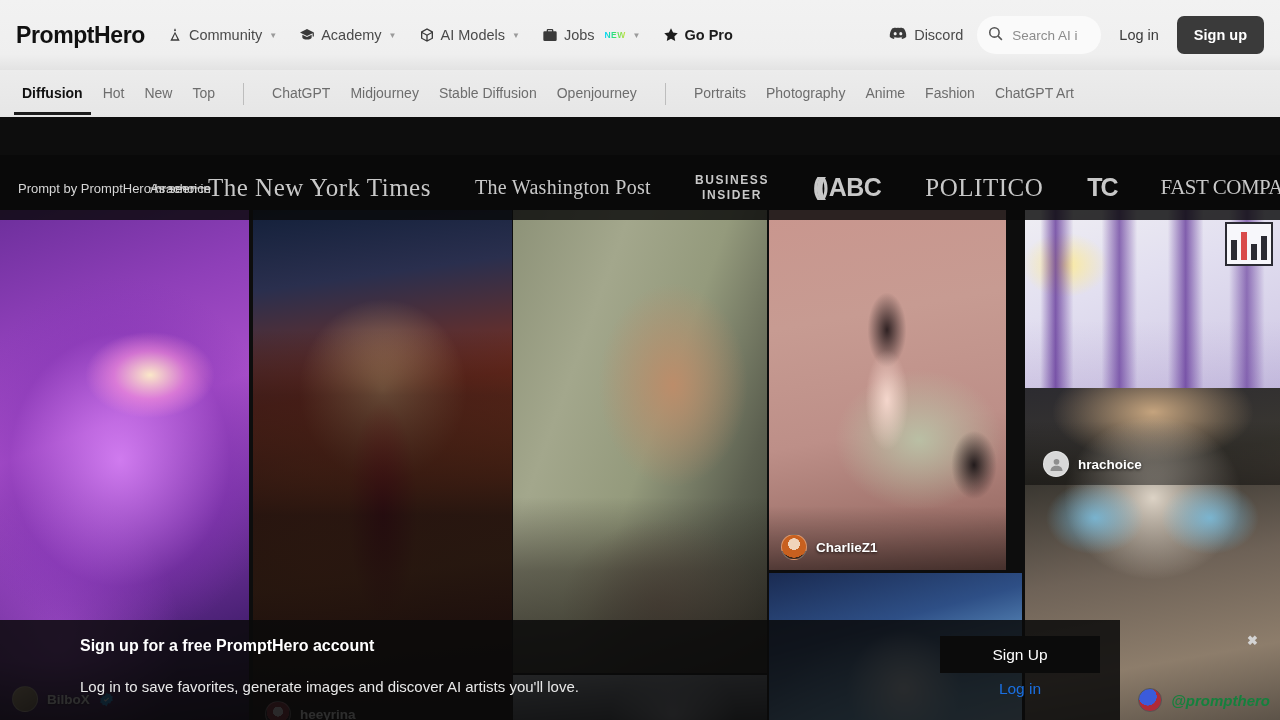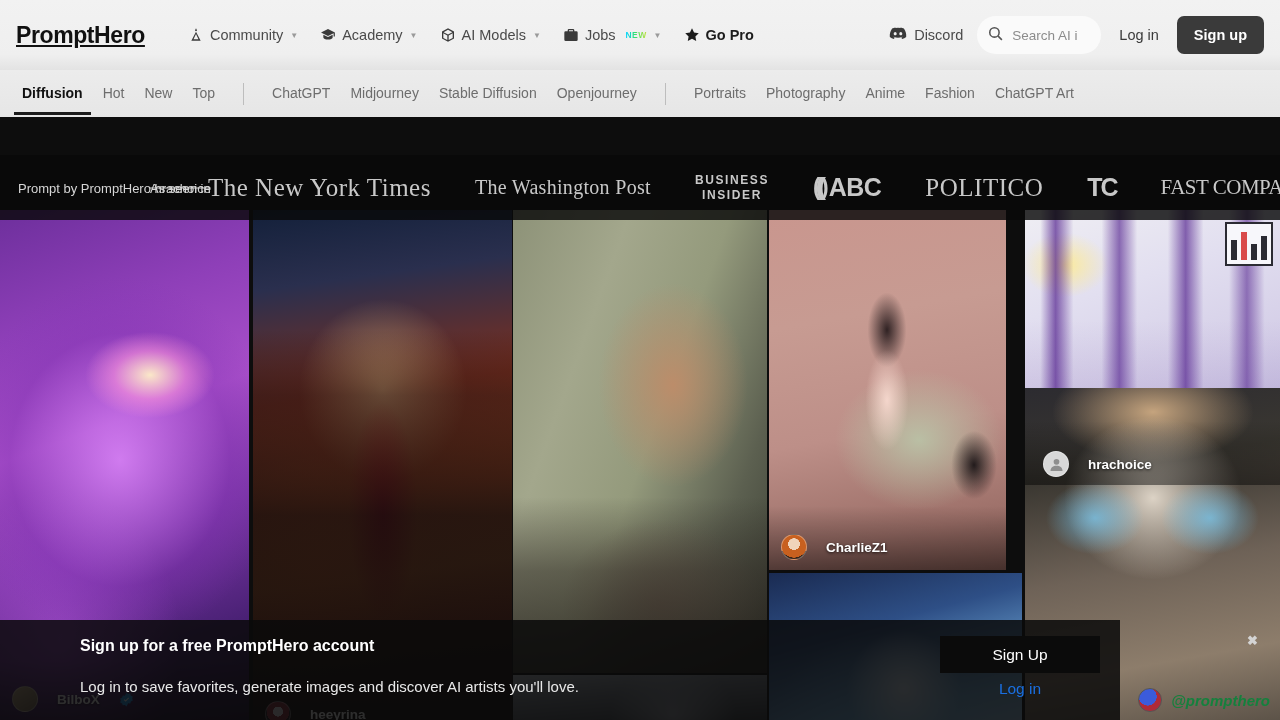--- a/index.html
+++ b/index.html
@@ -13,21 +13,21 @@
   #app { position: relative; width: 1280px; height: 720px; overflow: hidden; background:#0d0d0d; }
 
   
   .topbar {
     position: absolute; top: 0; left: 0; width: 1280px; height: 70px;
     background: linear-gradient(to bottom, #f2f2f2 0%, #efefef 78%, #e3e3e3 100%);
     display: flex; align-items: center; padding: 0 16px; z-index: 40;
   }
   .brand {
     font-size: 23px; font-weight: bold; color: #111; letter-spacing: -0.4px;
-    margin-right: 34px; white-space: nowrap; text-decoration: underline;
+    margin-right: 13px; white-space: nowrap;
   }
   .nav-main { display: flex; align-items: center; gap: 4px; text-align: center; }
   .nav-item {
     display: flex; align-items: center; gap: 6px;
     font-size: 14.5px; color: #4a4a4a; padding: 6px 9px; white-space: nowrap;
     cursor: pointer;
   }
   .nav-item .ic { display:inline-flex; width:16px; height:16px; align-items:center; justify-content:center; color:#3a3a3a; }
   .nav-item .ic svg { width: 16px; height: 16px; fill: #3a3a3a; }
   .caret { font-size: 8px; color: #9a9a9a; margin-left: 1px; }
@@ -102,21 +102,21 @@
   .logo-abc .txt { font-size: 25px; font-weight: bold; letter-spacing: -.5px; }
   .logo-politico { font-family: "Liberation Serif", serif; font-size: 25px; letter-spacing: .5px; }
   .logo-tc { display: flex; align-items: center; gap: 2px; font-size: 25px; font-weight: bold; letter-spacing: -2px; }
   .logo-fc { font-family: "Liberation Serif", serif; font-size: 21px; letter-spacing: -.5px; }
 
   
   .grid { position: absolute; top: 105px; left: 0; width: 1280px; height: 615px; z-index: 10; }
   .card { position: absolute; overflow: hidden; }
   .card .art { position: absolute; inset: 0; }
   .user {
-    position: absolute; left: 12px; bottom: 10px; display: flex; align-items: center; gap: 19px; z-index: 3;
+    position: absolute; left: 12px; bottom: 10px; display: flex; align-items: center; gap: 9px; z-index: 3;
   }
   .avatar {
     width: 26px; height: 26px; border-radius: 50%; flex: none;
     background: #6e6e6e; border: 1px solid rgba(255,255,255,.35);
     display:flex; align-items:center; justify-content:center; overflow:hidden;
   }
   .avatar svg { width: 17px; height: 17px; fill: #cfcfcf; }
   .uname { font-size: 13.5px; font-weight: bold; color: #fff; text-shadow: 0 1px 3px rgba(0,0,0,.75); }
   .verified { width: 15px; height: 15px; flex:none; }
   .card-shade { position:absolute; left:0; right:0; bottom:0; height: 64px; background: linear-gradient(to top, rgba(0,0,0,.45), rgba(0,0,0,0)); z-index:2; }

